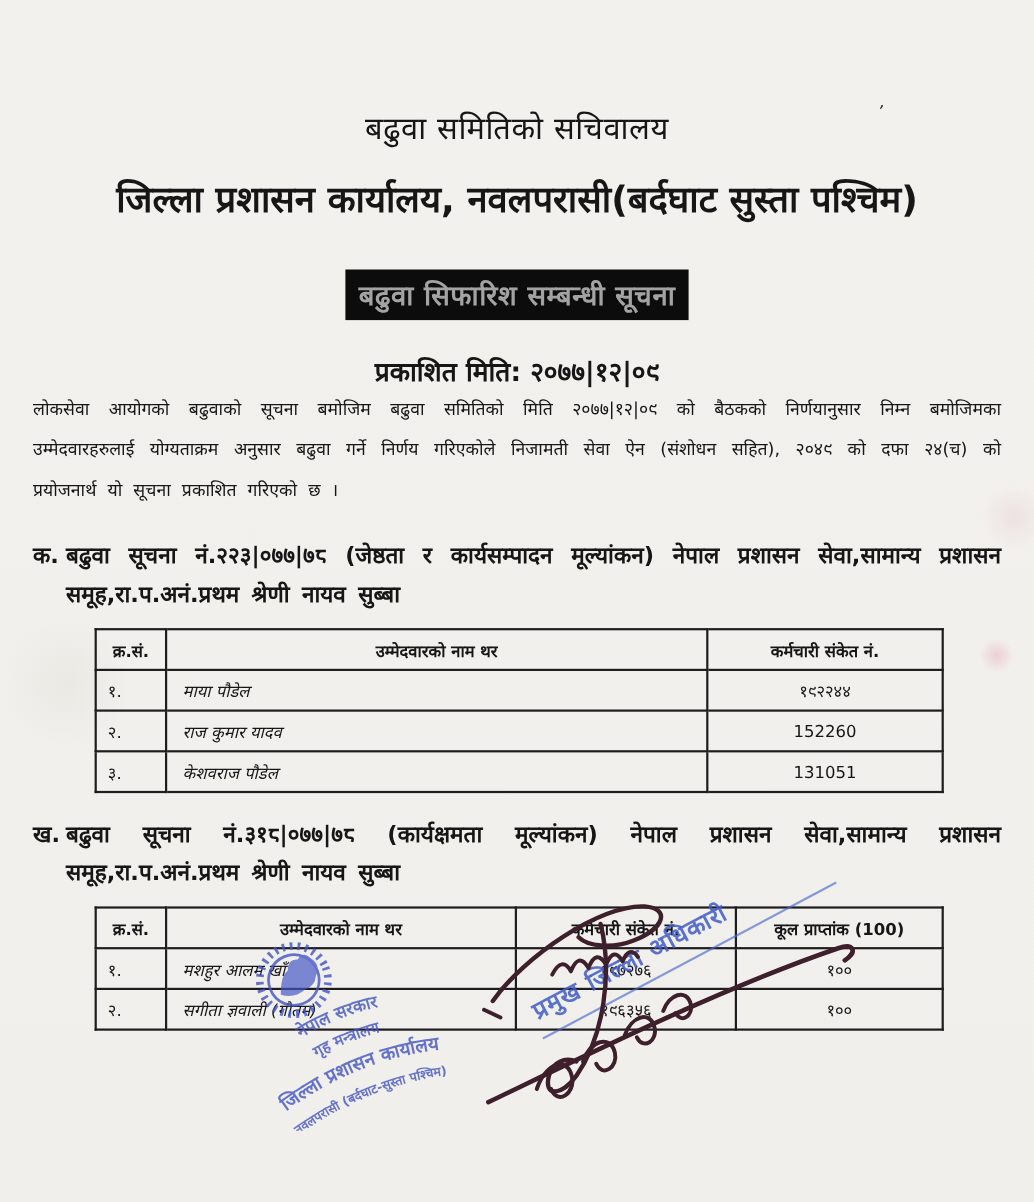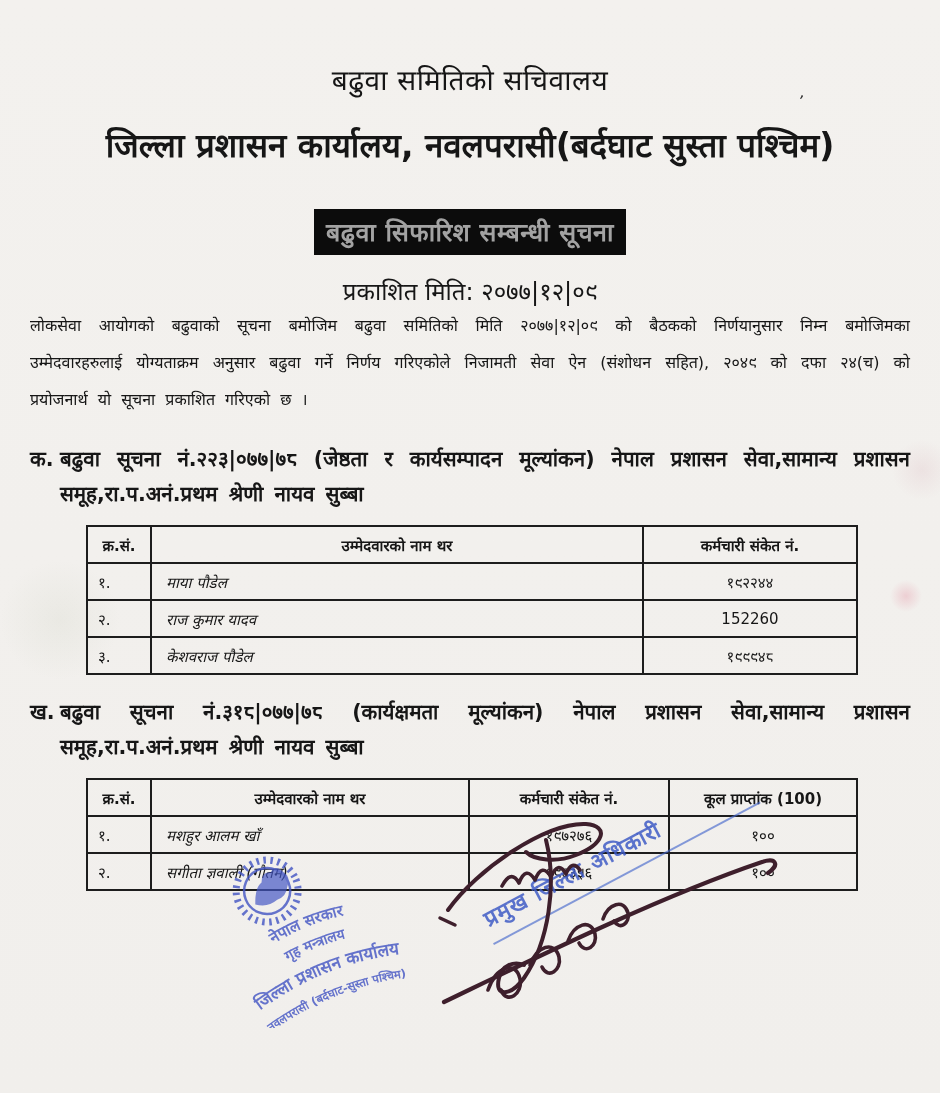--- a/index.html
+++ b/index.html
@@ -11,34 +11,34 @@
     background:#f3f1ee;
     background-image:
       radial-gradient(circle at 906px 596px, rgba(225,130,150,.30), rgba(225,130,150,0) 16px),
       radial-gradient(circle at 922px 470px, rgba(200,140,155,.14), rgba(200,140,155,0) 30px),
       radial-gradient(circle at 60px 620px,  rgba(160,170,140,.10), rgba(160,170,140,0) 60px),
       linear-gradient(#f3f1ee,#f1efec);
     color:#161616;
     font-family:"DejaVu Sans","Liberation Sans",sans-serif;
     overflow:hidden;
     box-sizing:border-box;
-    padding:60px 30px 0 30px;
+    padding:96px 30px 0 30px;
   }
   .center{text-align:center;}
   .title1{font-size:28px; letter-spacing:.5px;}
   .title2{font-size:33px; font-weight:bold; margin-top:24px;}
   .banner-wrap{margin-top:42px;}
   .banner{
     display:inline-block;
     background:#0c0c0c;color:#a3a3a3;
     font-size:25px;font-weight:bold;
     padding:5px 12px 7px 12px;
     letter-spacing:.5px;
   }
-  .pubdate{margin-top:19px;font-size:24px;font-weight:normal;}
+  .pubdate{margin-top:29px;font-size:24px;font-weight:bold;}
   .para{
     font-size:16px;
     line-height:37px;
     text-align:justify;
     word-spacing:5px;
   }
   .section{
     display:flex;
     margin-top:24px;
     font-weight:bold;
@@ -128,21 +128,21 @@
       <td>१९२२४४</td>
     </tr>
     <tr>
       <td class="sn">२.</td>
       <td class="name">राज कुमार यादव</td>
       <td>152260</td>
     </tr>
     <tr>
       <td class="sn">३.</td>
       <td class="name">केशवराज पौडेल</td>
-      <td>१९९९४८</td>
+      <td>131051</td>
     </tr>
   </tbody>
     </table>
 
   <div class="section sec2">
     <span class="marker">ख.</span>
     <span class="stext">बढुवा सूचना नं.३१८|०७७|७८ (कार्यक्षमता मूल्यांकन) नेपाल प्रशासन सेवा,सामान्य प्रशासन समूह,रा.प.अनं.प्रथम श्रेणी नायव सुब्बा</span>
   </div>
 
   <table>

